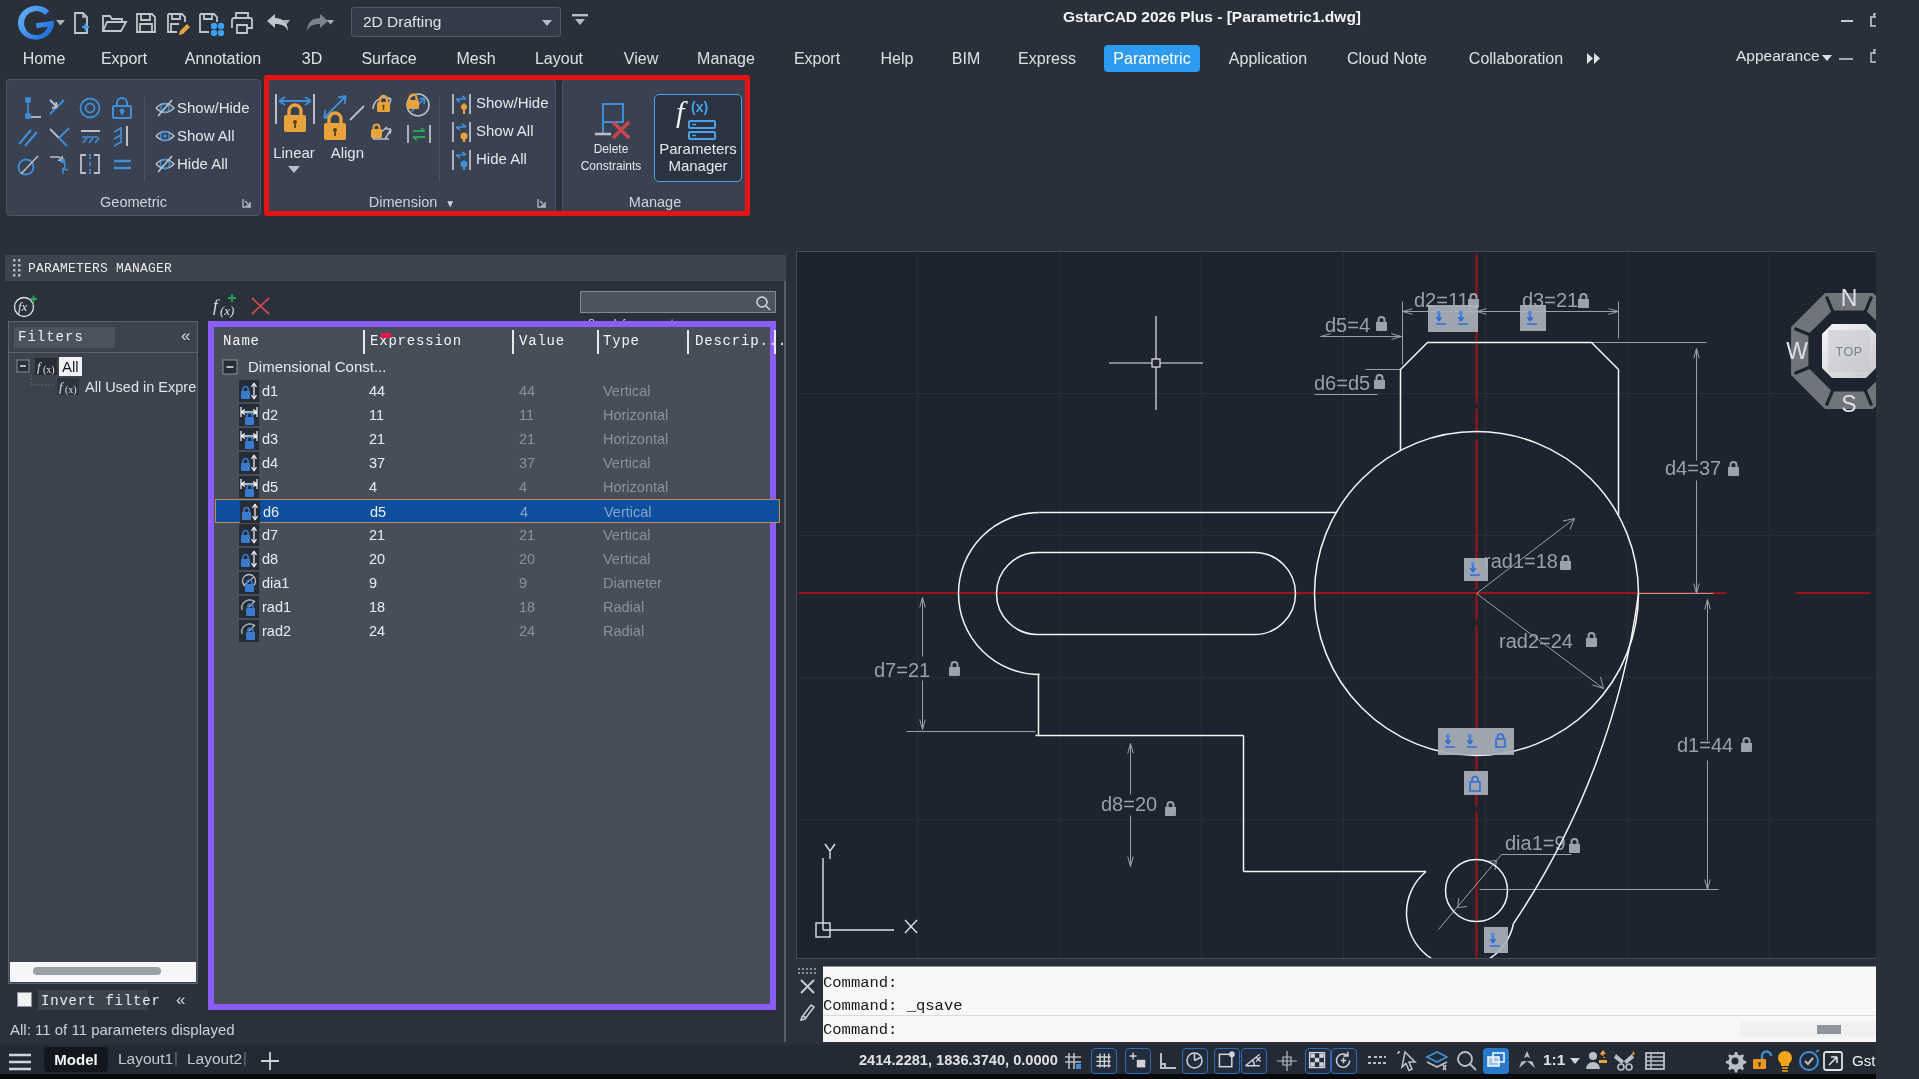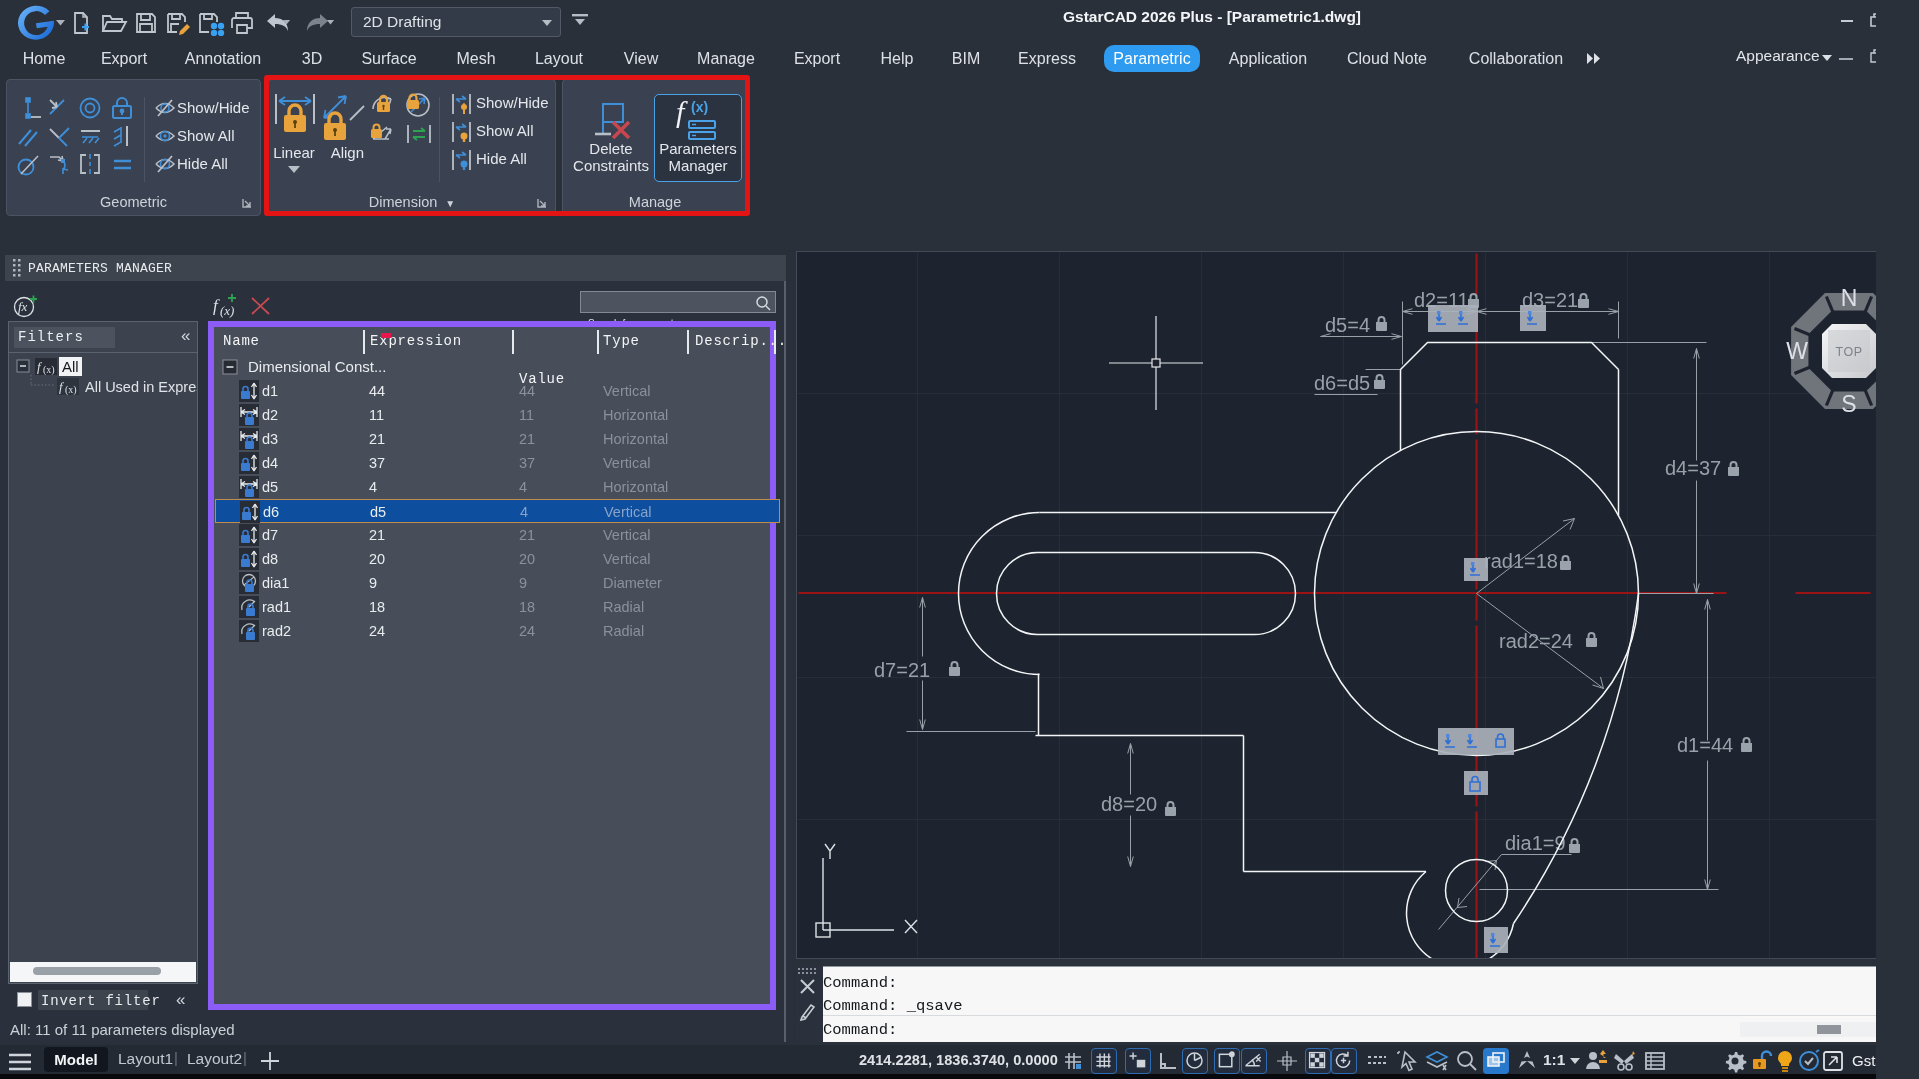--- a/index.html
+++ b/index.html
@@ -5,21 +5,21 @@
   html,body{margin:0;padding:0;background:#293039;}
   *{box-sizing:border-box;}
   .app{position:relative;width:1876px;height:1079px;overflow:hidden;background:#293039;
        font-family:"Liberation Sans",sans-serif;color:#e8ebee;}
   .abs{position:absolute;}
   .mono{font-family:"Liberation Mono",monospace;}
   
   .qaticon{position:absolute;top:10px;}
   .tabs{position:absolute;top:44px;left:0;width:100%;height:34px;}
   .tab{position:absolute;top:1px;height:27px;line-height:27px;font-size:16px;color:#dde1e7;text-align:center;}
-  .tab.active{background:#2e9bf0;color:#fff;border-radius:10px;text-align:center;}
+  .tab.active{background:#2e9bf0;color:#fff;border-radius:4px;text-align:center;}
   
   .panel{position:absolute;top:79px;height:137px;background:#3a4150;border:1px solid #4c5464;border-radius:4px;}
   .ptitle{position:absolute;bottom:5px;width:100%;text-align:center;font-size:14.5px;color:#ced3da;}
   .launcher{position:absolute;bottom:7px;right:8px;width:10px;height:10px;}
   .redbox{position:absolute;left:264px;top:75px;width:486px;height:141px;border:5px solid #e41414;border-radius:3px;z-index:5;}
   
   .pal-hdr{position:absolute;left:5px;top:255px;width:781px;height:26px;background:#3d444e;}
   .pal-body{position:absolute;left:0px;top:281px;width:793px;height:762px;background:#2b313c;}
   .fpanel{position:absolute;left:8px;top:321px;width:190px;height:663px;background:#3d434e;border:1px solid #5c6370;}
   .table{position:absolute;left:208px;top:321px;width:568px;height:689px;background:#484e59;border:6px solid #8b5cf6;}
@@ -328,21 +328,21 @@
           <path d="M1 1 v8 h8 M8 4 v4 h-4 M3 3 l5 5"></path>
         </svg>
     </div>
 
     <div class="panel" style="left:562px;width:186px;">
       <svg class="abs" style="left:28px;top:18px" width="44" height="44" fill="none">
         <path d="M12 36 V6 h20 v18 h-20" stroke="#3f8fd8" stroke-width="2"></path>
         <path d="M4 36 h16" stroke="#b9bfc7" stroke-width="2.6"></path>
         <path d="M22 24 l16 16 M38 24 l-16 16" stroke="#c8474e" stroke-width="3.6"></path>
       </svg>
-      <div class="abs" style="left:-2px;top:61px;width:100px;text-align:center;font-size:15px;line-height:16.5px;color:#e4e7eb;">Delete<br>Constraints</div>
+      <div class="abs" style="left:-2px;top:61px;width:100px;text-align:center;font-size:12px;line-height:16.5px;color:#e4e7eb;">Delete<br>Constraints</div>
       <div class="abs" style="left:91px;top:14px;width:88px;height:88px;background:#2b3240;border:1.5px solid #4aa3e8;border-radius:5px;">
         <div class="abs" style="left:21px;top:0px;font-size:30px;font-style:italic;font-family:'Liberation Serif',serif;color:#f0f2f5;">f</div>
         <div class="abs" style="left:36px;top:4px;font-size:14px;font-weight:bold;color:#4aa3e8;">(x)</div>
         <svg class="abs" style="left:33px;top:25px" width="32" height="22" fill="none" stroke="#4aa3e8" stroke-width="2">
             <rect x="1" y="1" width="26" height="7" rx="1"></rect>
             <rect x="1" y="12" width="26" height="7" rx="1"></rect>
             <path d="M4 4.5 h4 M4 15.5 h4" stroke-width="1.4"></path>
           </svg>
         <div class="abs" style="left:0;top:46px;width:86px;text-align:center;font-size:15px;line-height:16.5px;color:#e4e7eb;">Parameters<br>Manager</div>
       </div>
@@ -426,21 +426,21 @@
     <div class="abs" style="left:17px;top:992px;width:15px;height:15px;background:#f0f1f3;border:1px solid #8a9098;"></div>
     <div class="abs" style="left:38px;top:990px;width:110px;height:20px;background:#3d444e;"></div>
     <div class="abs mono" style="left:41px;top:993px;font-size:14px;letter-spacing:0.8px;color:#e8ebee;">Invert filter</div>
     <div class="abs" style="left:176px;top:990px;font-size:17px;color:#d2d7dd;">«</div>
     <div class="abs" style="left:10px;top:1021px;font-size:15px;color:#ccd1d7;">All: 11 of 11 parameters displayed</div>
 
     <div class="table" id="ptable">
 
       <div class="abs mono" style="left:9px;top:6px;font-size:14px;letter-spacing:0.8px;color:#f2f4f6;">Name</div>
       <div class="abs mono" style="left:156px;top:6px;font-size:14px;letter-spacing:0.8px;color:#f2f4f6;">Expression</div>
-      <div class="abs mono" style="left:305px;top:6px;font-size:14px;letter-spacing:0.8px;color:#f2f4f6;margin-top:38px;">Value</div>
+      <div class="abs mono" style="left:305px;top:6px;font-size:14px;letter-spacing:0.8px;color:#f2f4f6;">Value</div>
       <div class="abs mono" style="left:389px;top:6px;font-size:14px;letter-spacing:0.8px;color:#f2f4f6;">Type</div>
       <div class="abs mono" style="left:481px;top:6px;font-size:14px;letter-spacing:0.8px;color:#f2f4f6;">Descrip...</div>
       <div class="abs" style="left:167px;top:6px;width:10px;height:5px;background:#e8174c;"></div>
       <div class="abs" style="left:149px;top:3px;width:1.5px;height:24px;background:#e6e9ed;"></div>
       <div class="abs" style="left:298px;top:3px;width:1.5px;height:24px;background:#e6e9ed;"></div>
       <div class="abs" style="left:383px;top:3px;width:1.5px;height:24px;background:#e6e9ed;"></div>
       <div class="abs" style="left:473px;top:3px;width:1.5px;height:24px;background:#e6e9ed;"></div>
       <div class="abs" style="left:560px;top:3px;width:1.5px;height:24px;background:#e6e9ed;"></div>
 
       <svg class="abs" style="left:8px;top:32px" width="16" height="16">

